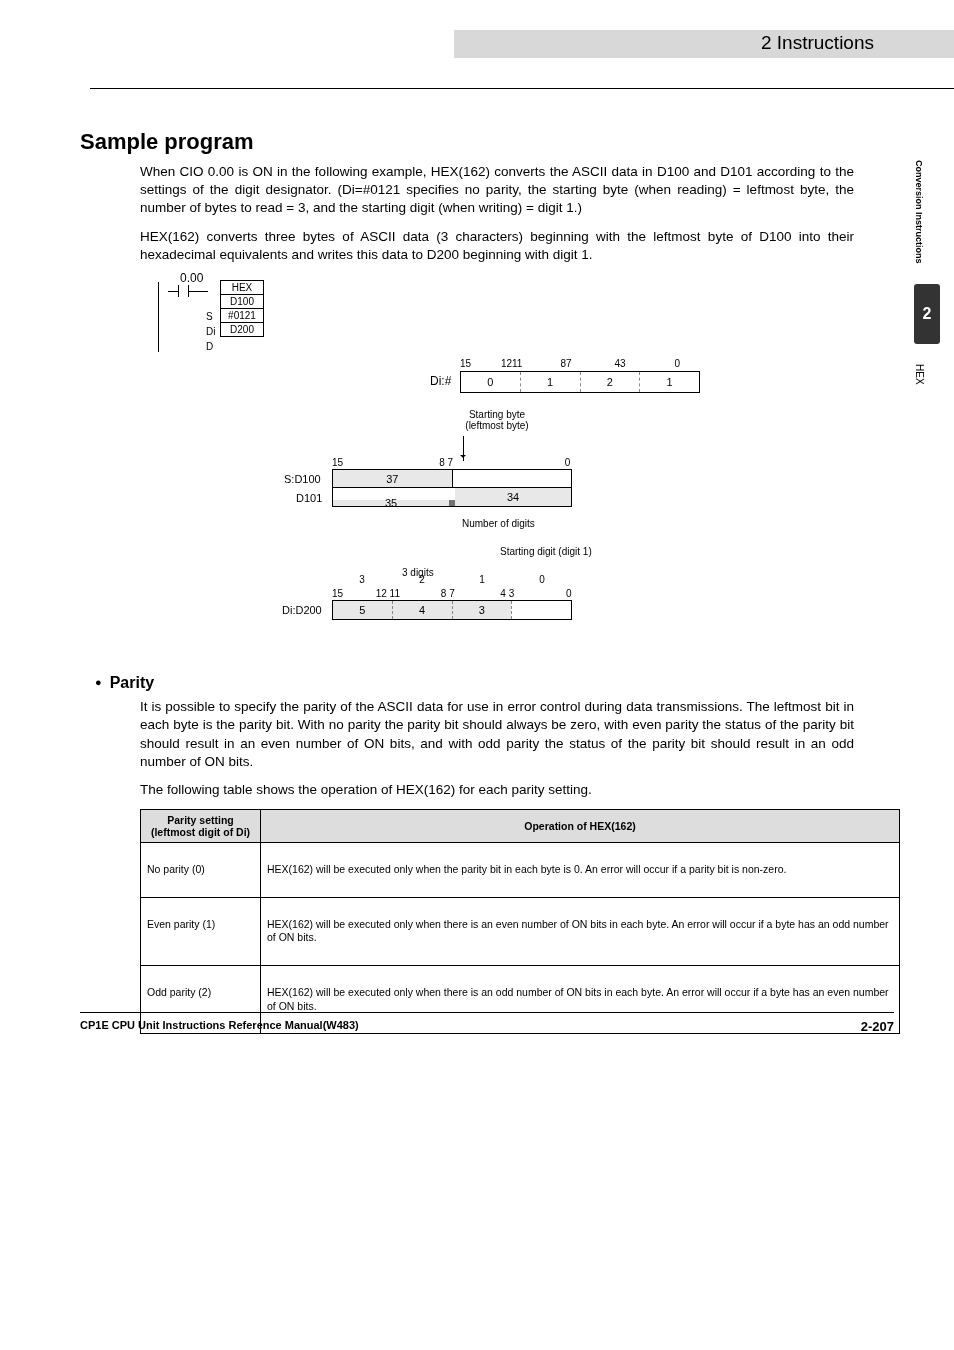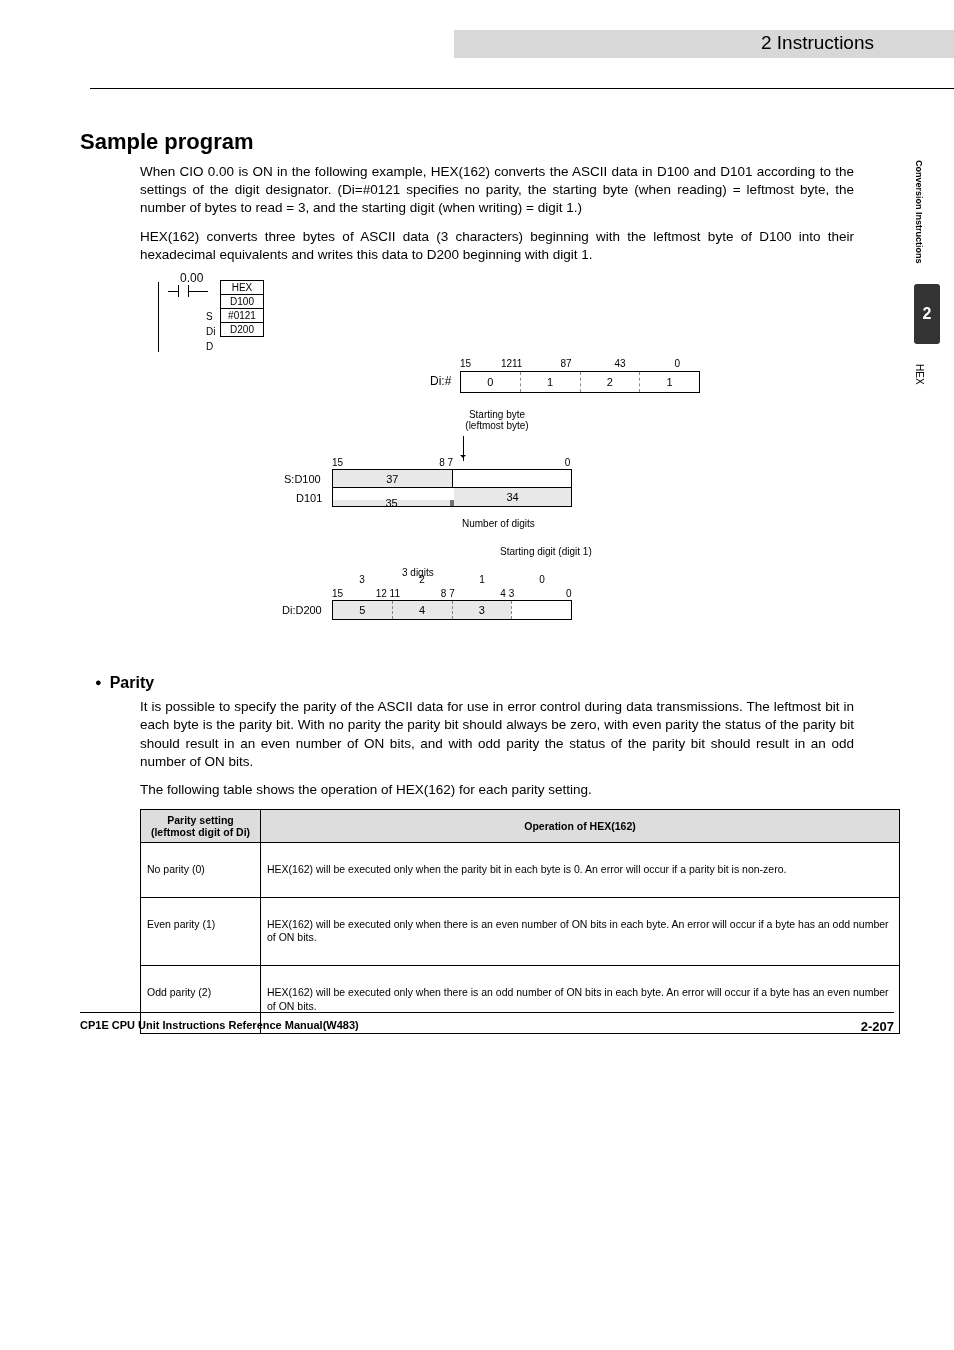--- a/index.html
+++ b/index.html
@@ -138,21 +138,21 @@
 
   .startbyte{position:absolute;left:312px;top:135px;font-size:10px;text-align:center;width:90px;}
   .arrow-down1{position:absolute;left:323px;top:162px;width:1px;height:25px;background:#000;}
   .arrow-down1::after{content:"";position:absolute;left:-3px;bottom:0;border:3px solid transparent;border-top-color:#000;}
 
   .sd-box{position:absolute;left:192px;top:195px;width:240px;height:19px;border:1px solid #000;display:flex;}
   .sd-box .half{flex:1;display:flex;align-items:center;justify-content:center;font-size:11px;}
   .sd-box .half:first-child{border-right:1px solid #000;background:#e8e8e8;}
   .sd-box2{position:absolute;left:192px;top:214px;width:240px;height:19px;border:1px solid #000;border-top:none;display:flex;}
   .sd-box2 .half{flex:1;display:flex;align-items:center;justify-content:center;font-size:11px;background:#e8e8e8;}
-  .sd-box2 .half:first-child{border-right:4px solid #737373;margin-top:12px;}
+  .sd-box2 .half:first-child{border-right:6px solid #737373;margin-top:12px;}
   .sd-lbl1{position:absolute;left:144px;top:199px;font-size:11px;}
   .sd-lbl2{position:absolute;left:156px;top:218px;font-size:11px;}
   .sd-bits{position:absolute;left:192px;top:183px;width:240px;font-size:10px;}
 
   .numdigits{position:absolute;left:322px;top:244px;font-size:10px;}
   .startdigit{position:absolute;left:360px;top:272px;font-size:10px;}
   .threedig{position:absolute;left:262px;top:293px;font-size:10px;}
 
   .dres-box{position:absolute;left:192px;top:326px;width:240px;height:20px;border:1px solid #000;display:flex;}
   .dres-box .cell{flex:1;border-left:1px dashed #888;display:flex;align-items:center;justify-content:center;font-size:11px;}

